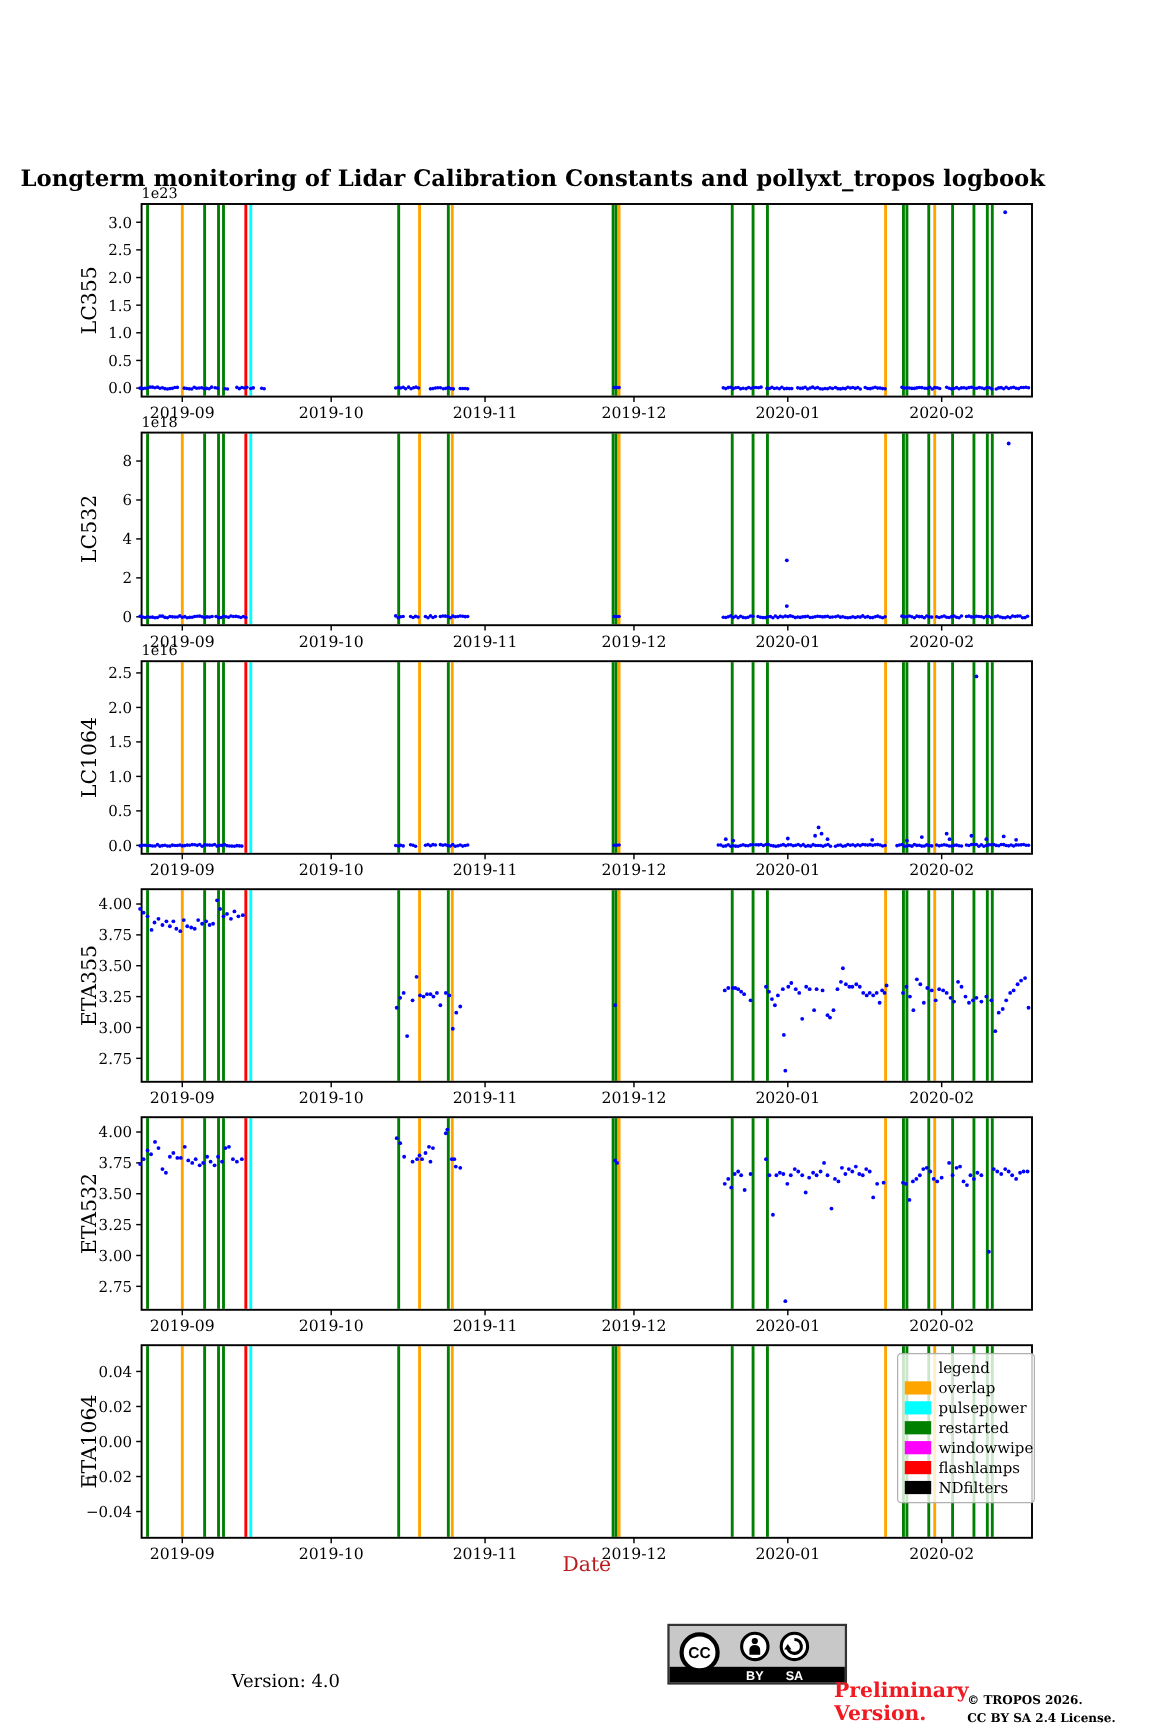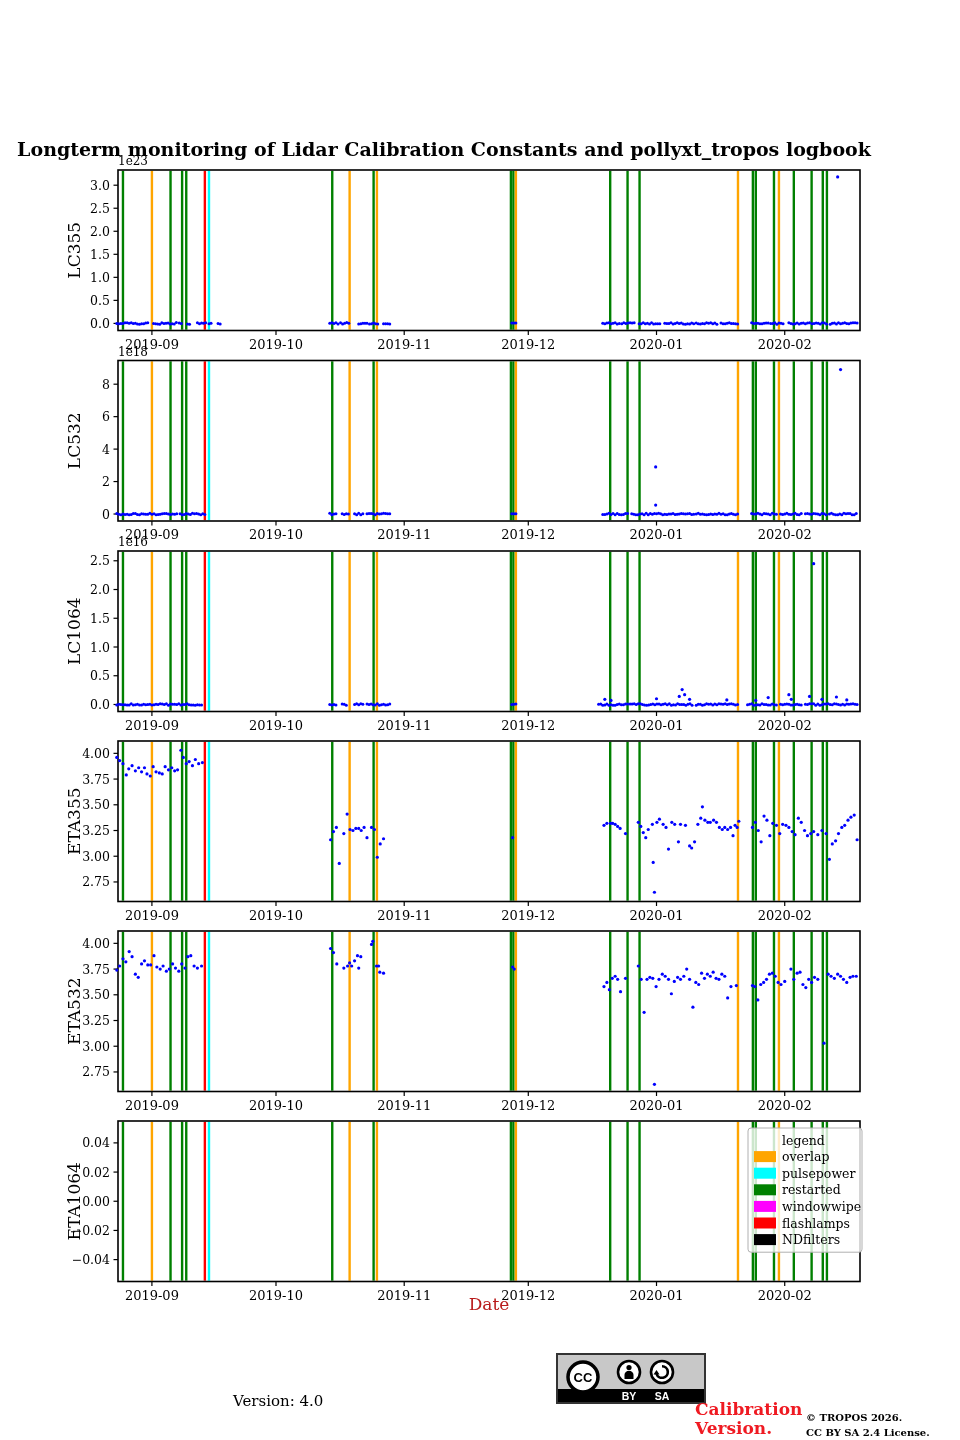--- a/index.html
+++ b/index.html
@@ -3,21 +3,21 @@
 <meta charset="utf-8">
 <style>
   html,body{margin:0;padding:0;background:#fff;}
   #page{position:relative;width:960px;height:1440px;background:#ffffff;
         font-family:"DejaVu Serif", serif;overflow:hidden;}
   .abs{position:absolute;}
   #fig-title{top:138px;left:0;width:888px;text-align:center;font-size:19px;
              font-weight:bold;color:#000;}
   #plot-svg{top:0;left:0;}
   #xlabel{top:1294px;left:118px;width:742px;text-align:center;font-size:17px;color:#b91c1c;}
-  #version{top:1392px;left:193px;font-size:15px;color:#000;margin-left:40px;}
+  #version{top:1392px;left:193px;font-size:15px;color:#000;}
   #cc-badge{top:1353px;left:556px;width:150px;height:51px;}
   #preliminary{top:1400px;left:695px;font-size:17px;line-height:19px;
                font-weight:bold;color:#ef1a22;}
   #copyright{top:1410px;left:806px;font-size:10px;line-height:15px;
              font-weight:bold;color:#000;}
 </style>
 </head>
 <body>
 
 <div id="page">
@@ -1205,21 +1205,21 @@
     <g>
       <circle cx="106" cy="19" r="11" fill="#ffffff" stroke="#000000" stroke-width="2.6"></circle>
       <path d="M 106 13.2 a 5.8 5.8 0 1 1 -5.5 7.6" fill="none" stroke="#000000" stroke-width="2.6"></path>
       <path d="M 97.5 21.5 l 6 0 l -3 -4.5 z" fill="#000000"></path>
     </g>
     <text x="73" y="47" text-anchor="middle" font-family="Liberation Sans, sans-serif" font-weight="bold" font-size="10.5" fill="#ffffff">BY</text>
     <text x="106" y="47" text-anchor="middle" font-family="Liberation Sans, sans-serif" font-weight="bold" font-size="10.5" fill="#ffffff">SA</text>
   </svg>
 
   <div id="preliminary" class="abs">
-    <div>Calibration</div>
+    <div>Preliminary</div>
     <div>Version.</div>
   </div>
 
   <div id="copyright" class="abs">
     <div>© TROPOS 2026.</div>
     <div>CC BY SA 2.4 License.</div>
   </div>
 </div>
 
 </body></html>

